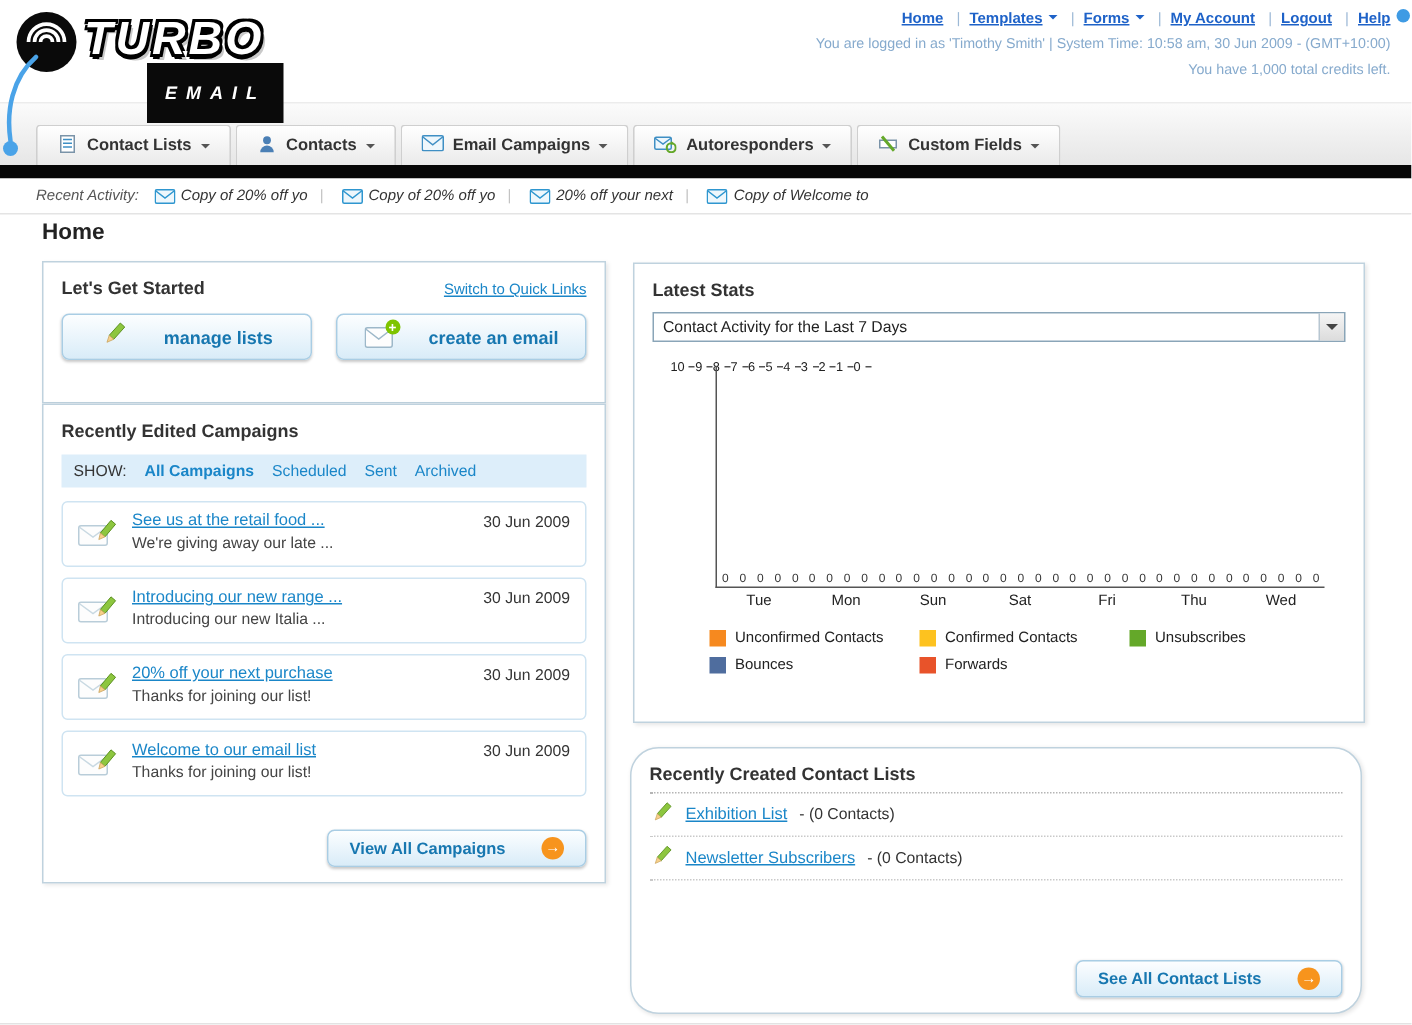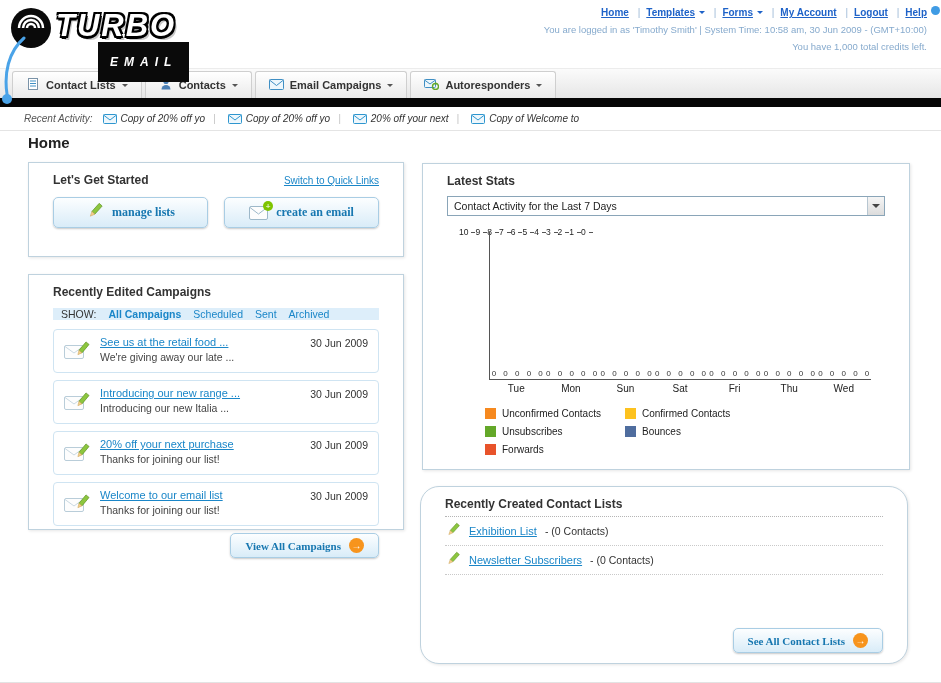--- a/index.html
+++ b/index.html
@@ -19,57 +19,57 @@
 
   .header-right { position:absolute; right:14px; top:5px; text-align:right; line-height:15px; }
   .hlinks { font-size:10px; font-weight:bold; }
   .hitem { display:inline-block; }
   .hitem + .hitem::before { content:"|"; color:#9db9d6; margin:0 6px; font-weight:normal; }
   .hitem a { color:#1e62c8; text-decoration:underline; cursor:pointer; }
   .caret-sm { display:inline-block; width:0; height:0; border:3px solid transparent; border-top-color:#1e62c8; margin-left:4px; vertical-align:middle; margin-top:2px; }
   .session, .credits { font-size:9.5px; color:#86aacd; margin-top:2px; }
 
   
-  .navbar { height:30px; background:linear-gradient(#fbfbfb,#e6e6e6); border-top:1px solid #ececec; display:flex; align-items:flex-end; padding-left:12px; }
+  .navbar { height:42px; background:linear-gradient(#fbfbfb,#e6e6e6); border-top:1px solid #ececec; display:flex; align-items:flex-end; padding-left:24px; }
   .navtab { display:flex; align-items:center; gap:6px; height:27px; padding:0 13px; margin-right:3px;
     border:1px solid #cfcfcf; border-bottom:none; border-radius:3px 3px 0 0; background:linear-gradient(#ffffff,#eaeaea);
     font-size:11px; font-weight:bold; color:#333; cursor:pointer; }
   .caret-dn { display:inline-block; width:0; height:0; border:3.5px solid transparent; border-top-color:#555; margin-top:3px; }
   .blackbar { height:9px; background:#060606; }
 
   
   .activity { height:24px; border-bottom:1px solid #e4e4e4; display:flex; align-items:center; padding-left:24px; font-size:10px; color:#444; background:#fff;font-style:italic; }
   .activity-label { color:#555; margin-right:10px; }
   .act-item { display:inline-flex; align-items:center; gap:4px; cursor:pointer; color:#333; }
   .act-item + .act-item::before { content:"|"; color:#c3c3c3; margin:0 8px; }
 
   
   .content { position:relative; height:550px; }
   .page-title { position:absolute; left:28px; top:3px; font-size:15px; font-weight:bold; color:#222; }
 
-  .panel { position:absolute; background:#fff; border:1px solid #bfd2de; box-shadow:1px 1px 3px rgba(0,0,0,0.10); padding:10px 24px; display:flex; flex-direction:column; }
+  .panel { position:absolute; background:#fff; border:1px solid #bfd2de; box-shadow:1px 1px 3px rgba(0,0,0,0.10); padding:10px 12px; display:flex; flex-direction:column; }
   .panel-title { font-size:12px; font-weight:bold; color:#333; }
 
   #panel-get-started { left:28px; top:31px; width:376px; height:95px; }
   .gs-head { display:flex; justify-content:space-between; align-items:baseline; }
   .gs-link { font-size:10px; color:#1a86c8; text-decoration:underline; cursor:pointer; }
   .gs-buttons { display:flex; gap:16px; margin-top:10px; }
 
-  .btn { display:inline-flex; align-items:center; gap:8px; background:linear-gradient(#fcfeff,#d9ecf8); border:1px solid #a9cde4;
-    border-radius:5px; color:#1777b0; font-weight:bold; font-family:Liberation Serif, serif; cursor:pointer;
+  .btn { display:inline-flex; align-items:center; gap:24px; background:linear-gradient(#fcfeff,#d9ecf8); border:1px solid #a9cde4;
+    border-radius:5px; color:#1777b0; font-weight:bold; font-family:Liberation Sans, sans-serif; cursor:pointer;
     box-shadow:0 1px 2px rgba(0,0,0,0.22); padding:0 14px; }
   .btn-big { height:31px; font-size:12px; flex:1; justify-content:center; }
   .btn-small { height:25px; font-size:11px; }
   .go { width:15px; height:15px; border-radius:50%; background:#f7941d; color:#fff; font-size:10px; font-weight:bold;
     display:inline-flex; align-items:center; justify-content:center; flex:none; }
   .icon-stack { position:relative; display:inline-flex; }
   .plus { position:absolute; right:-5px; top:-5px; width:10px; height:10px; border-radius:50%; background:#7ec400; color:#fff;
     font-size:9px; line-height:10px; text-align:center; font-weight:bold; }
 
-  #panel-campaigns { left:28px; top:143px; width:376px; height:256px; }
+  #panel-campaigns { left:28px; top:126px; width:376px; height:320px; }
   .filter-bar { margin-top:9px; background:#ddeefa; height:22px; display:flex; align-items:center; gap:12px; padding:0 8px; font-size:10.5px; }
   .show-label { font-weight:normal; color:#333; }
   .filter { color:#1a86c8; text-decoration:none; cursor:pointer; }
   .filter.selected { font-weight:bold; }
   .clist { margin-top:9px; }
   .citem { position:relative; border:1px solid #cfe4f2; border-radius:4px; height:44px; margin-bottom:7px; padding:6px 70px 6px 46px; background:#fff; cursor:pointer; }
   .cicon { position:absolute; left:10px; top:11px; }
   .ctitle { display:block; font-size:11px; color:#1a86c8; text-decoration:underline; cursor:pointer; white-space:nowrap; }
   .csub { font-size:10.5px; color:#444; margin-top:3px; white-space:nowrap; }
   .cdate { position:absolute; right:10px; top:7px; font-size:10.5px; color:#333; }
@@ -169,20 +169,28 @@
       <span class="caret-dn"></span>
     </div>
     <div class="navtab">
       <span><svg width="15" height="12" viewBox="0 0 15 12">
             <rect x="0.5" y="1.5" width="11" height="8" rx="1" fill="#eef7fc" stroke="#3f8fc4"></rect>
             <path d="M0.5 2 L6 6 L11.5 2" fill="none" stroke="#3f8fc4"></path>
             <circle cx="11.5" cy="8.5" r="3" fill="none" stroke="#64a829" stroke-width="1.4"></circle>
             <polygon points="11.5,4 14,6 11.5,8" fill="#64a829" transform="translate(0,-0.5) scale(0.7) translate(5,2.5)"></polygon>
           </svg></span>
       <span>Autoresponders</span>
+      <span class="caret-dn"></span>
+    </div>
+    <div class="navtab">
+      <span><svg width="14" height="14" viewBox="0 0 14 14">
+            <rect x="1.5" y="4.5" width="11" height="5" fill="#fff" stroke="#7a93a8"></rect>
+            <line x1="3" y1="2" x2="11" y2="11.5" stroke="#64a829" stroke-width="2"></line>
+          </svg></span>
+      <span>Custom Fields</span>
       <span class="caret-dn"></span>
     </div>
   </div>
   <div class="blackbar"></div>
 
   <div class="activity">
     <span class="activity-label">Recent Activity:</span>
     <span class="act-item">
       <svg width="14" height="10" viewBox="0 0 14 10">
           <rect x="0.5" y="0.5" width="13" height="9" rx="1" fill="#eef7fc" stroke="#2e96cf"></rect>

